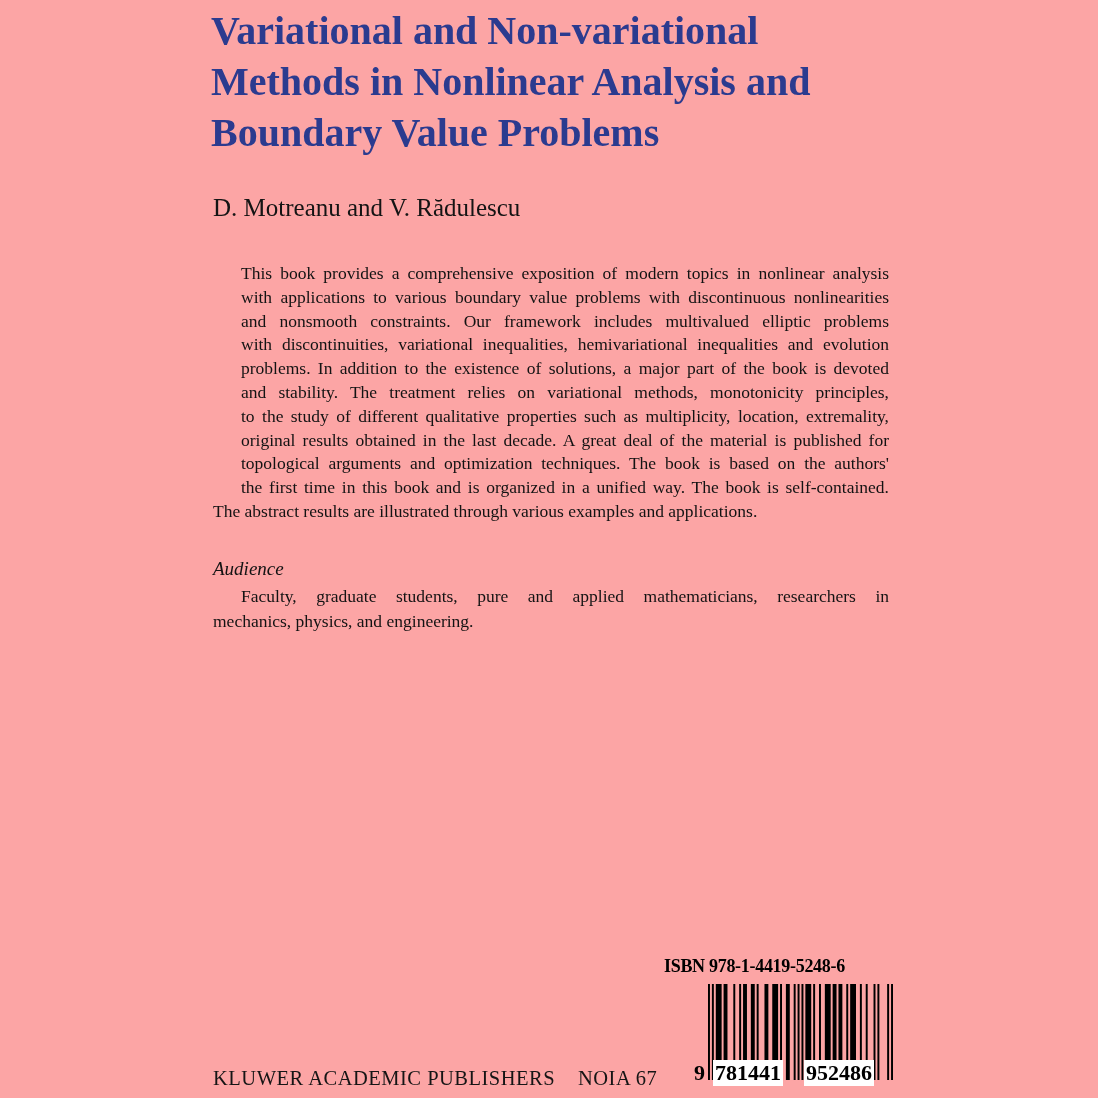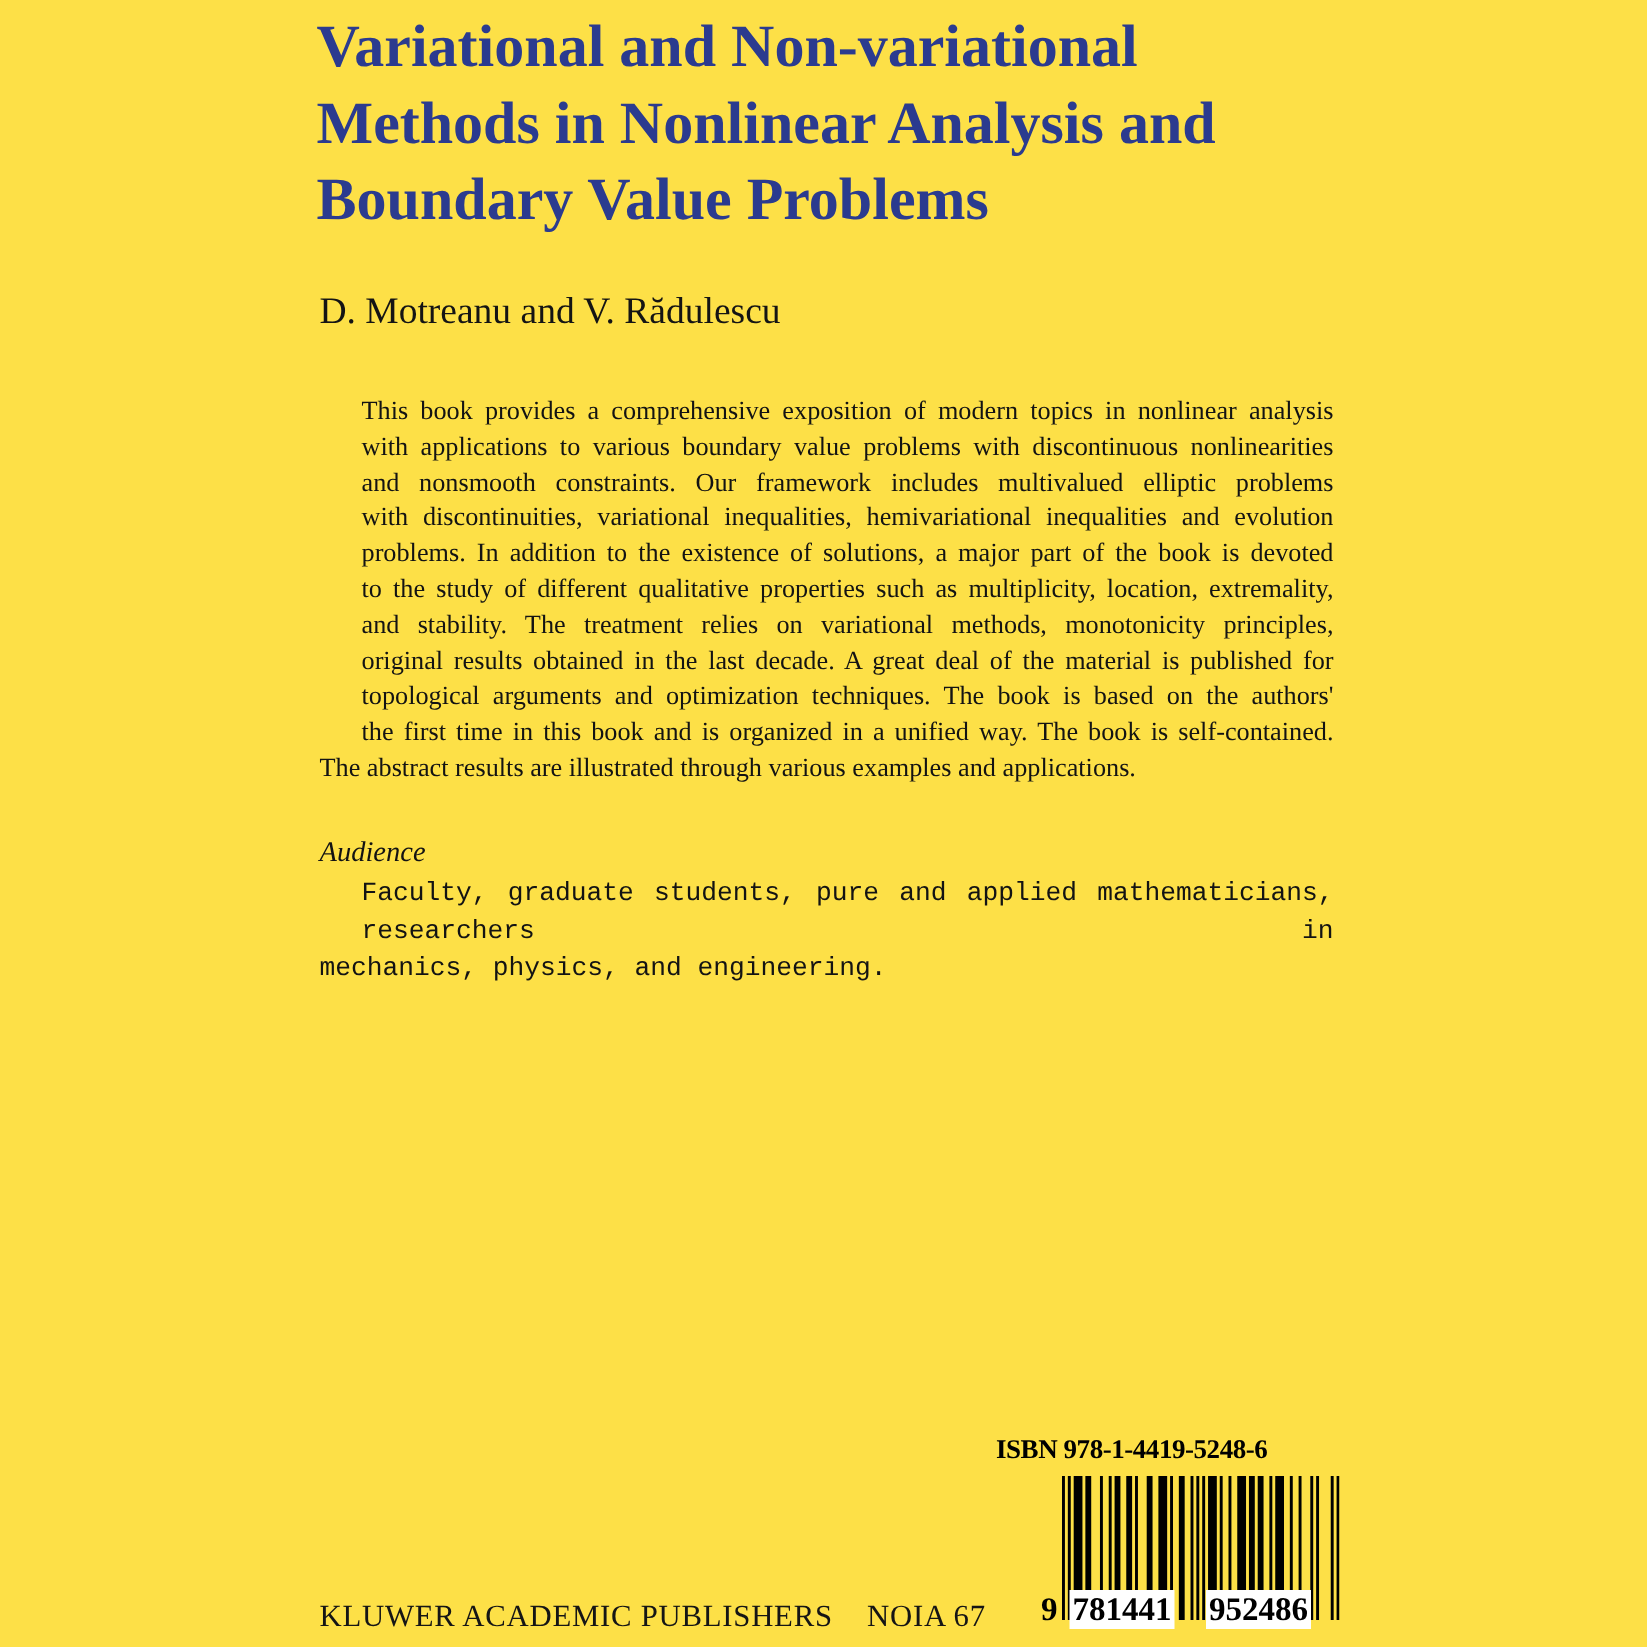--- a/index.html
+++ b/index.html
@@ -1,20 +1,20 @@
 <!DOCTYPE html>
 <html><head>
 <meta charset="utf-8">
 <style>
   * { margin:0; padding:0; box-sizing:border-box; }
   html,body { background:#ffffff; }
   body { width:1098px; height:1098px; }
   .page {
     position:relative; width:1098px; height:1098px;
-    background:#fde047; overflow:hidden;
+    background:#fca5a5; overflow:hidden;
     font-family:"Liberation Serif", serif;
     color:#131313;
   }
   .title {
     position:absolute; left:211px; top:5px; width:700px;
     font-size:40px; line-height:51px; font-weight:bold;
     color:#2b3b8f;
   }
   .authors {
     position:absolute; left:213px; top:194px;
@@ -25,21 +25,21 @@
     font-size:17.5px; line-height:23.8px;
   }
   .jline { text-align:justify; text-align-last:justify;margin-left:28px; }
   .plainline { text-align:right; text-align-last:left; }
   .audience-heading {
     position:absolute; left:213px; top:558px;
     font-style:italic; font-size:19px;
   }
   .audience {
     position:absolute; left:213px; top:584px; width:676px;
-    font-size:17.5px; line-height:25px;font-family:Liberation Mono, monospace;
+    font-size:17.5px; line-height:25px;
   }
   .barcode-block {
     position:absolute; left:663px; top:956px; width:235px; height:142px;
     font-family:Liberation Serif, serif;
   }
   .isbn-text {
     position:absolute; left:1px; top:0;
     font-size:18px; font-weight:bold; letter-spacing:-0.3px;
     color:#000; white-space:nowrap;
   }
@@ -73,22 +73,22 @@
   </div>
 
   <div class="authors">D. Motreanu and V. Rădulescu</div>
 
   <div class="description">
     <div class="jline">This book provides a comprehensive exposition of modern topics in nonlinear analysis</div>
     <div class="jline">with applications to various boundary value problems with discontinuous nonlinearities</div>
     <div class="jline">and nonsmooth constraints. Our framework includes multivalued elliptic problems</div>
     <div class="jline">with discontinuities, variational inequalities, hemivariational inequalities and evolution</div>
     <div class="jline">problems. In addition to the existence of solutions, a major part of the book is devoted</div>
+    <div class="jline">and stability. The treatment relies on variational methods, monotonicity principles,</div>
     <div class="jline">to the study of different qualitative properties such as multiplicity, location, extremality,</div>
-    <div class="jline">and stability. The treatment relies on variational methods, monotonicity principles,</div>
     <div class="jline">original results obtained in the last decade. A great deal of the material is published for</div>
     <div class="jline">topological arguments and optimization techniques. The book is based on the authors'</div>
     <div class="jline">the first time in this book and is organized in a unified way. The book is self-contained.</div>
     <div class="plainline">The abstract results are illustrated through various examples and applications.</div>
   </div>
 
   <div class="audience-heading">Audience</div>
 
   <div class="audience">
     <div class="jline">Faculty, graduate students, pure and applied mathematicians, researchers in</div>

